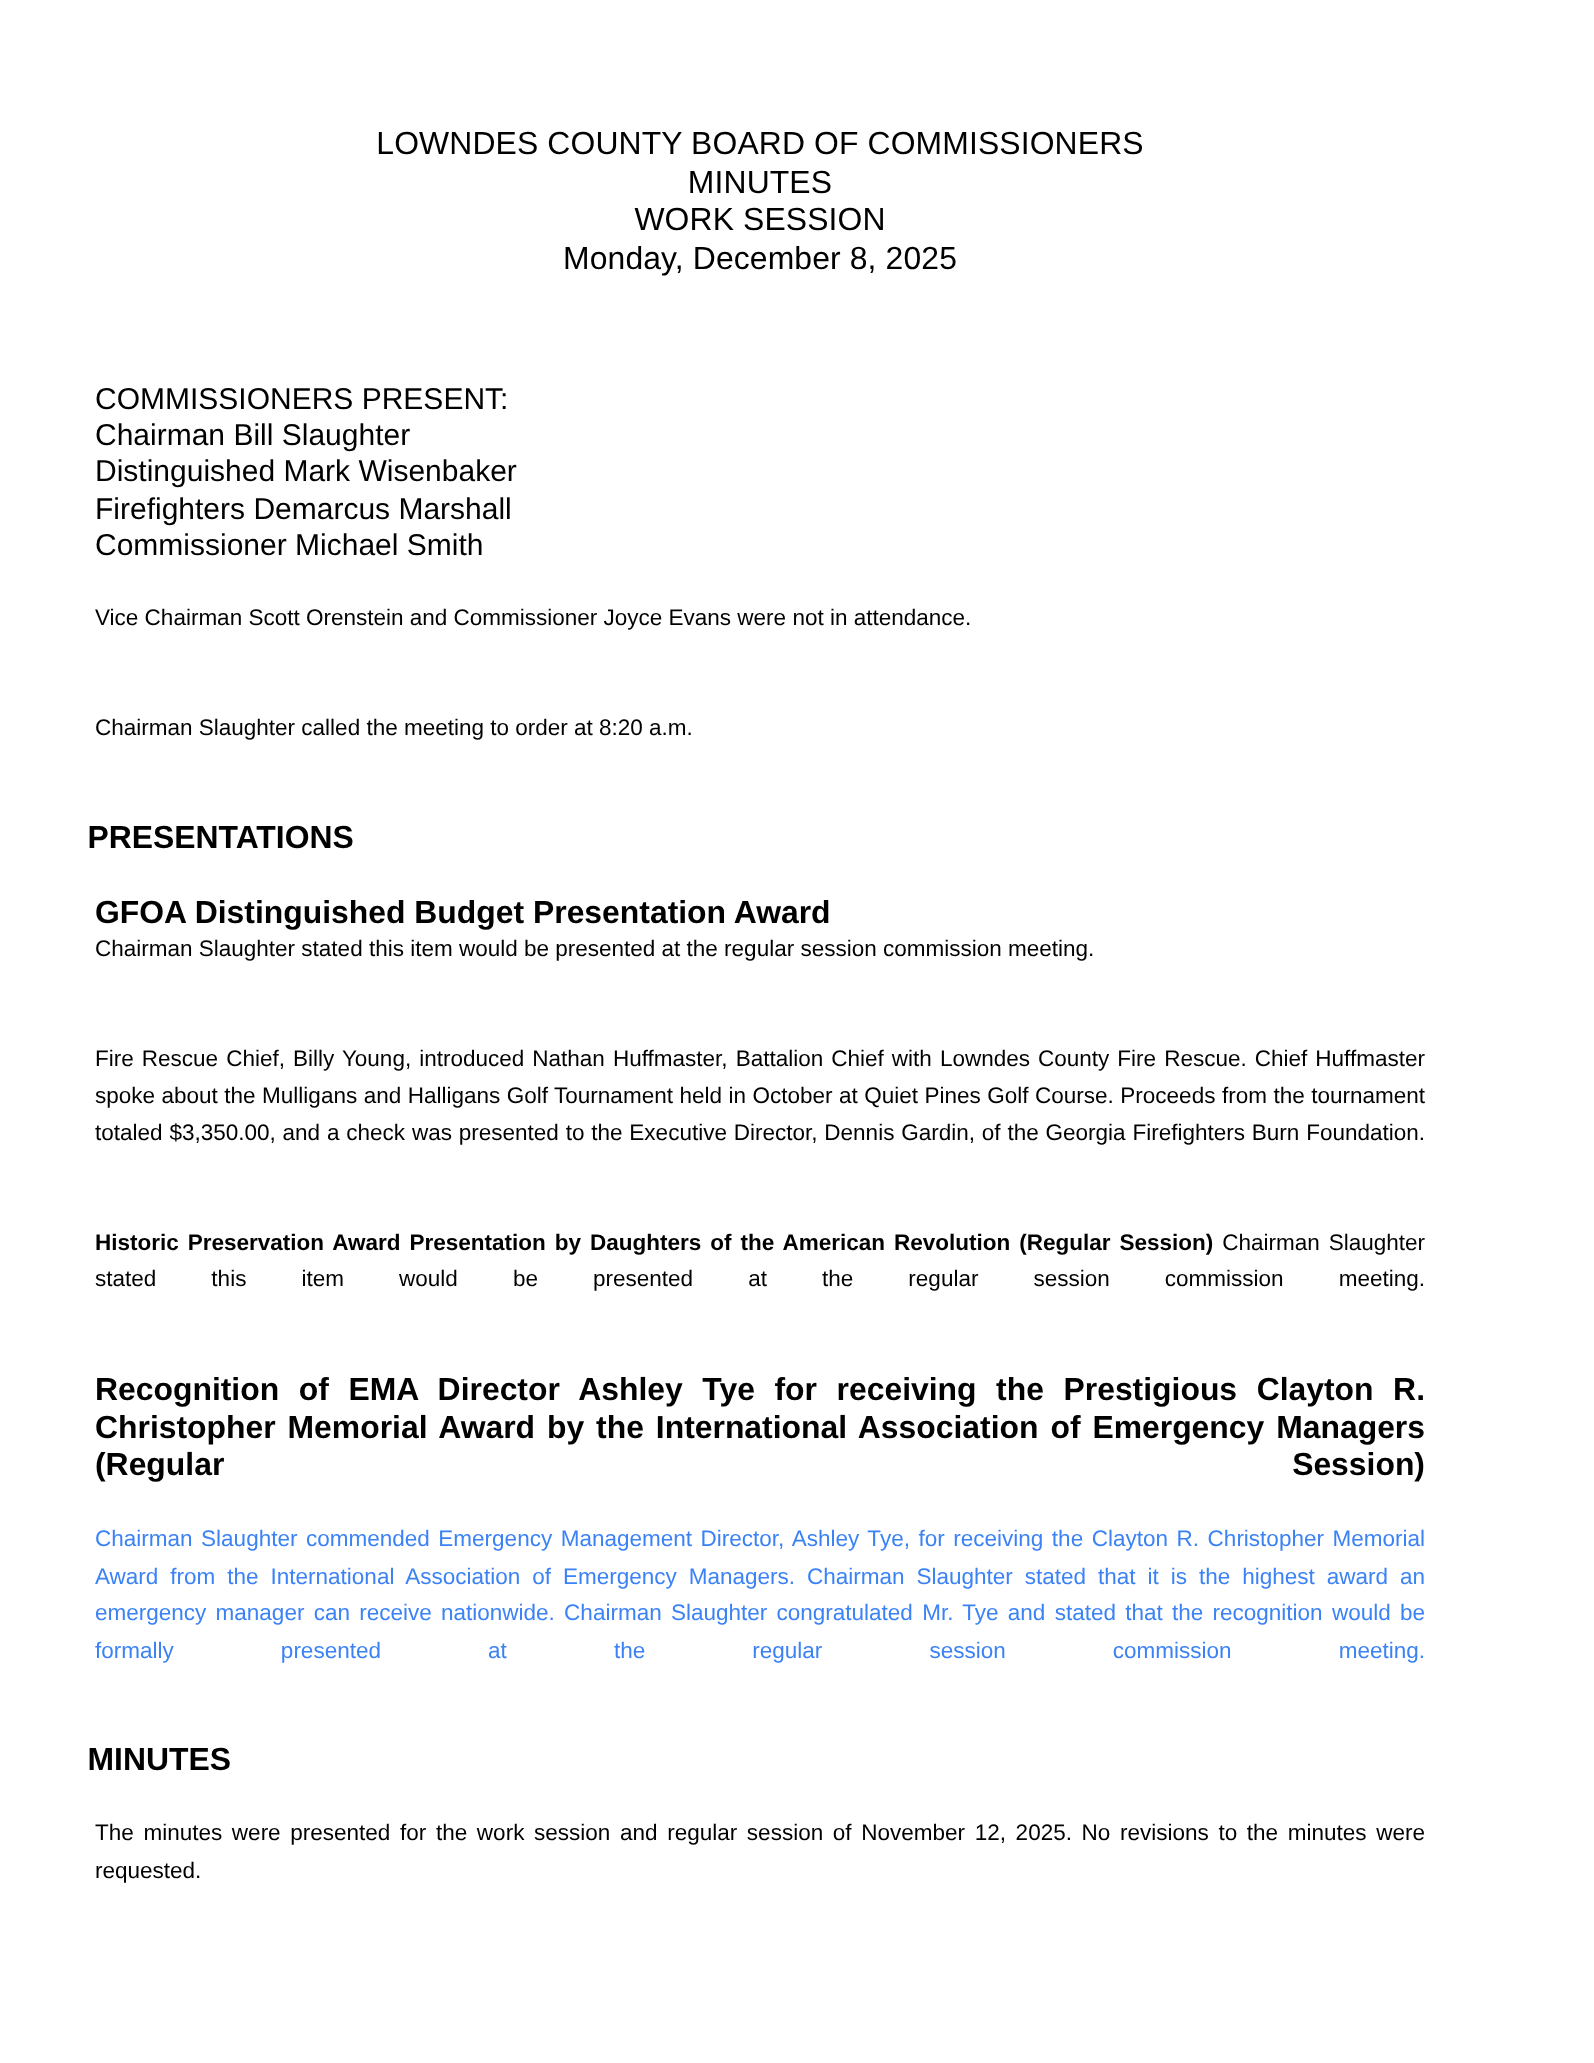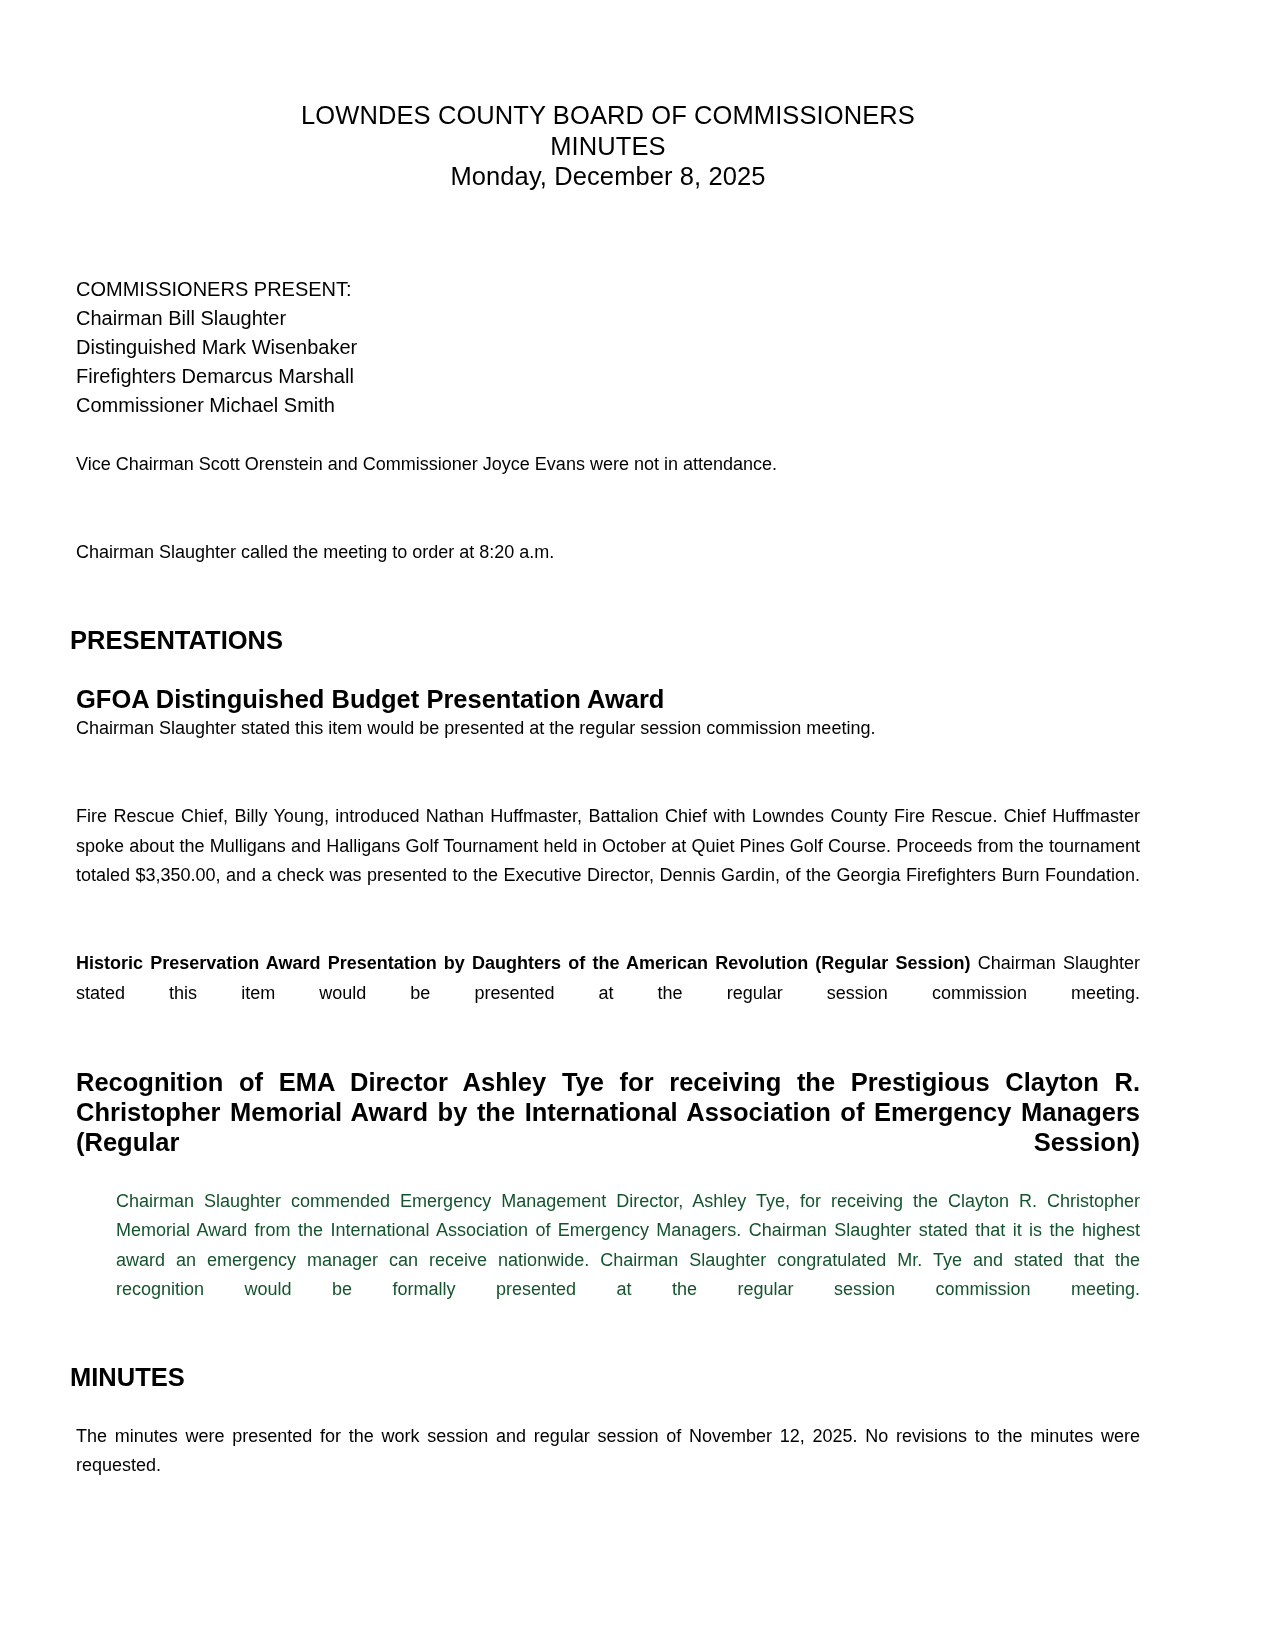--- a/index.html
+++ b/index.html
@@ -32,21 +32,21 @@
     text-align: center;
     font-size: 25.5px;
     line-height: 30.5px;
     letter-spacing: 0.1px;
   }
   .title-line { white-space: pre; }
 
   
   .attendance-block {
     margin-top: 83px;
-    font-size: 20px;
+    font-size: 24px;
     line-height: 29.2px;
   }
   .attendance-line { white-space: pre; }
 
   .para {
     font-size: 18px;
     line-height: 29.5px;
     text-align: justify;
     text-justify: inter-word;
   }
@@ -62,39 +62,40 @@
   .section-head.outdent { margin-left: -6px; }
 
   .item-head {
     font-size: 25.5px;
     font-weight: bold;
     line-height: 30px;
     text-align: justify;
     text-justify: inter-word;
   }
 
-  .gray { color: #14532d; margin-left: 40px; }
+  .gray { color: #3b82f6; }
 
   
   .para::after, .item-head::after {
     content: "";
     display: inline-block;
     width: 100%;
   }
   .para.lastflush::after, .item-head.lastflush::after { display: none; }
 </style>
 </head>
 <body>
 
 <div class="page">
   <div class="content">
 
     <div class="title-block">
       <div class="title-line">LOWNDES COUNTY BOARD OF COMMISSIONERS</div>
       <div class="title-line">MINUTES</div>
+      <div class="title-line">WORK SESSION</div>
       <div class="title-line">Monday, December 8, 2025</div>
     </div>
 
     <div class="attendance-block">
       <div class="attendance-line">COMMISSIONERS PRESENT:</div>
       <div class="attendance-line">Chairman Bill Slaughter</div>
       <div class="attendance-line">Distinguished Mark Wisenbaker</div>
       <div class="attendance-line">Firefighters Demarcus Marshall</div>
       <div class="attendance-line">Commissioner Michael Smith</div>
     </div>

